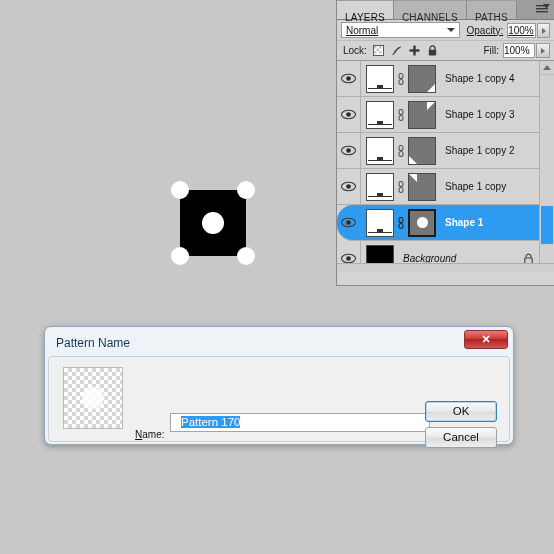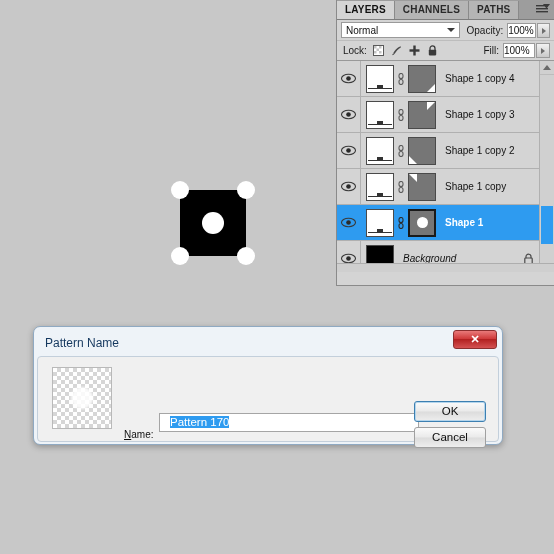--- a/index.html
+++ b/index.html
@@ -70,23 +70,23 @@
     height: 19px;
     background: #9d9d9d;
     display: flex;
     align-items: flex-end;
     position: relative;
     border-bottom: 1px solid #7d7d7d;
   }
   .panel-tab {
     height: 18px;
     line-height: 18px;
-    padding: 0 8px;
+    padding: 8px 8px;
     font-size: 10px;
-    font-weight: bold;
+    font-weight: normal;
     letter-spacing: 0.2px;
     color: #2a2a2a;
     background: #b5b5b5;
     border-right: 1px solid #8a8a8a;
     box-sizing: border-box;
     cursor: default;
   }
   .panel-tab.active {
     background: #d4d4d4;
     color: #111111;
@@ -102,20 +102,21 @@
 
   
   .panel-row {
     height: 21px;
     display: flex;
     align-items: center;
     padding: 0 4px;
     background: #d4d4d4;
     border-bottom: 1px solid #bdbdbd;
     box-sizing: border-box;
+    text-decoration: underline;
   }
   .blend-select {
     width: 132px;
     height: 16px;
     background: #ffffff;
     border: 1px solid #9a9a9a;
     box-sizing: border-box;
     display: flex;
     align-items: center;
     position: relative;
@@ -199,21 +200,21 @@
   }
   .layer-row {
     height: 36px;
     display: flex;
     align-items: center;
     border-bottom: 1px solid #b0b0b0;
     box-sizing: border-box;
     background: #d4d4d4;
     cursor: default;
   }
-  .layer-row.selected { background: #2e9bf0; }
+  .layer-row.selected { background: #2e9bf0; border-radius: 16px; }
   .eye-cell {
     width: 24px;
     height: 100%;
     display: flex;
     align-items: center;
     justify-content: center;
     border-right: 1px solid #b0b0b0;
     box-sizing: border-box;
     cursor: default;
   }
@@ -351,21 +352,21 @@
   }
   .panel-footer {
     height: 8px;
     background: #cfcfcf;
     border-top: 1px solid #aeaeae;
   }
 
   
   #pattern-dialog {
     position: absolute;
-    left: 33px;
+    left: 44px;
     top: 326px;
     width: 470px;
     height: 119px;
     background: #eef3f8;
     border: 1px solid #8fa9c2;
     border-radius: 7px;
     box-sizing: border-box;
     box-shadow: 0 2px 6px rgba(0,0,0,0.28);
     padding: 3px;
   }

